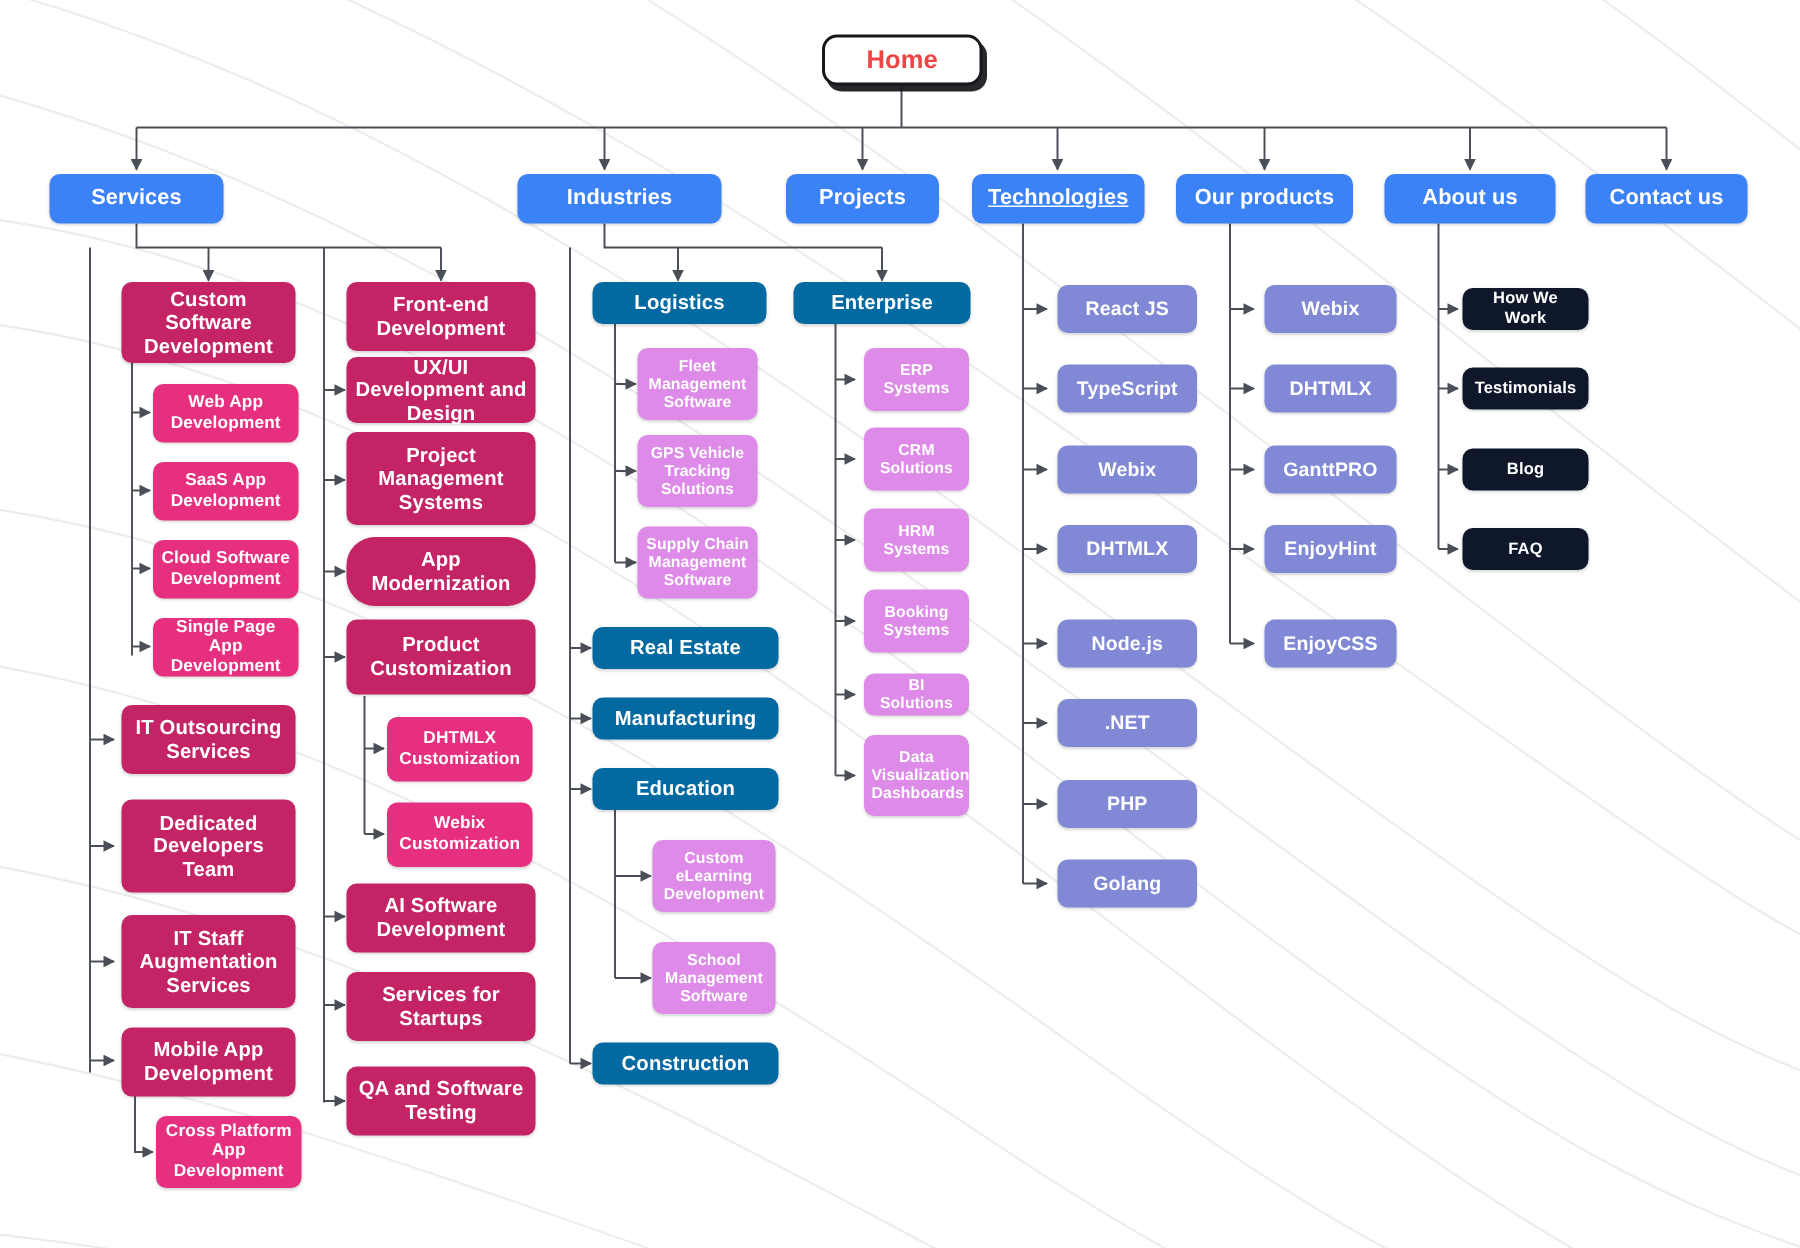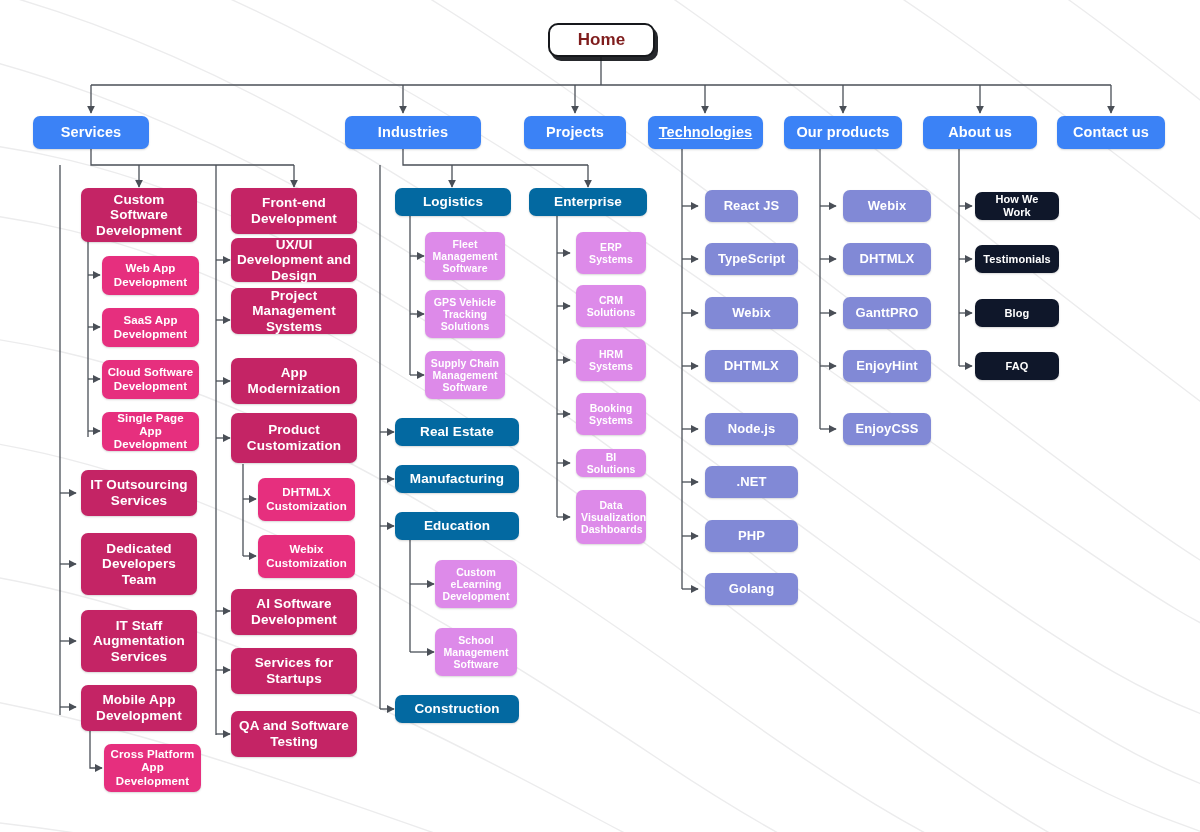--- a/index.html
+++ b/index.html
@@ -24,21 +24,21 @@
     line-height:1.16;
     padding:3px 5px;
     font-weight:bold;
     letter-spacing:.1px;
     box-shadow:0 1px 2px rgba(0,0,0,.16);
   }
   .node span{display:block;width:100%;}
 
   
   .n-root{
-    background:#ffffff;color:#7f1d1d;
+    background:#ffffff;color:#ef4444;
     border:2px solid #16181c;border-radius:10px;
     font-size:17px;
     box-shadow:3px 4px 0 rgba(20,22,26,.92);
   }
   
   .c-l1{background:#3b82f6;font-size:14.5px;}
   .c-l2{background:#c42465;font-size:13.5px;}
   .c-l3{background:#e62f7e;font-size:11.5px;}
   .c-p1{background:#0369a1;font-size:13.5px;}
   .c-p2{background:#dd8ae9;font-size:10.5px;}
@@ -230,24 +230,24 @@
   <div class="node c-l3" style="left:104px;top:744px;width:97px;height:48px;">
     <span>Cross Platform App Development</span>
     </div>
 
   <div class="node c-l2" style="left:231px;top:188px;width:126px;height:46px;">
     <span>Front-end Development</span>
     </div>
   <div class="node c-l2" style="left:231px;top:238px;width:126px;height:44px;">
     <span>UX/UI Development and Design</span>
     </div>
-  <div class="node c-l2" style="left:231px;top:288px;width:126px;height:46px;">
+  <div class="node c-l2" style="left:231px;top:288px;width:126px;height:62px;">
     <span>Project Management Systems</span>
     </div>
-  <div class="node c-l2" style="left:231px;top:358px;width:126px;height:46px;">
+  <div class="node c-l2" style="left:231px;top:358px;width:126px;height:46px;border-radius:19px;">
     <span>App Modernization</span>
     </div>
   <div class="node c-l2" style="left:231px;top:413px;width:126px;height:50px;">
     <span>Product Customization</span>
     </div>
   <div class="node c-l3" style="left:258px;top:478px;width:97px;height:43px;">
     <span>DHTMLX Customization</span>
     </div>
   <div class="node c-l3" style="left:258px;top:535px;width:97px;height:43px;">
     <span>Webix Customization</span>

